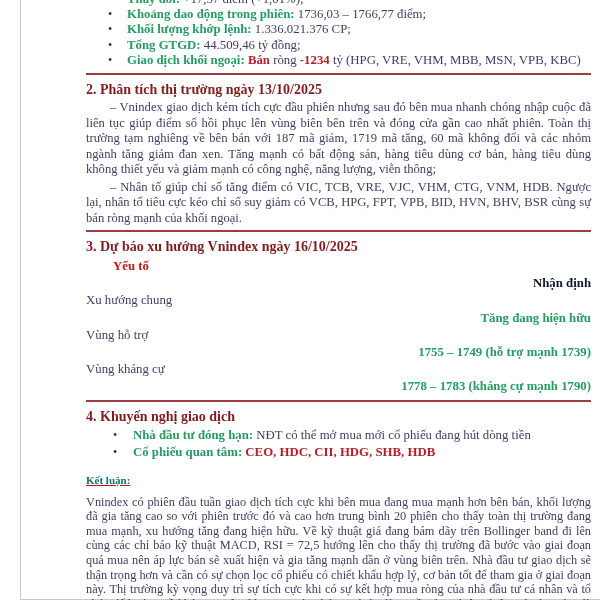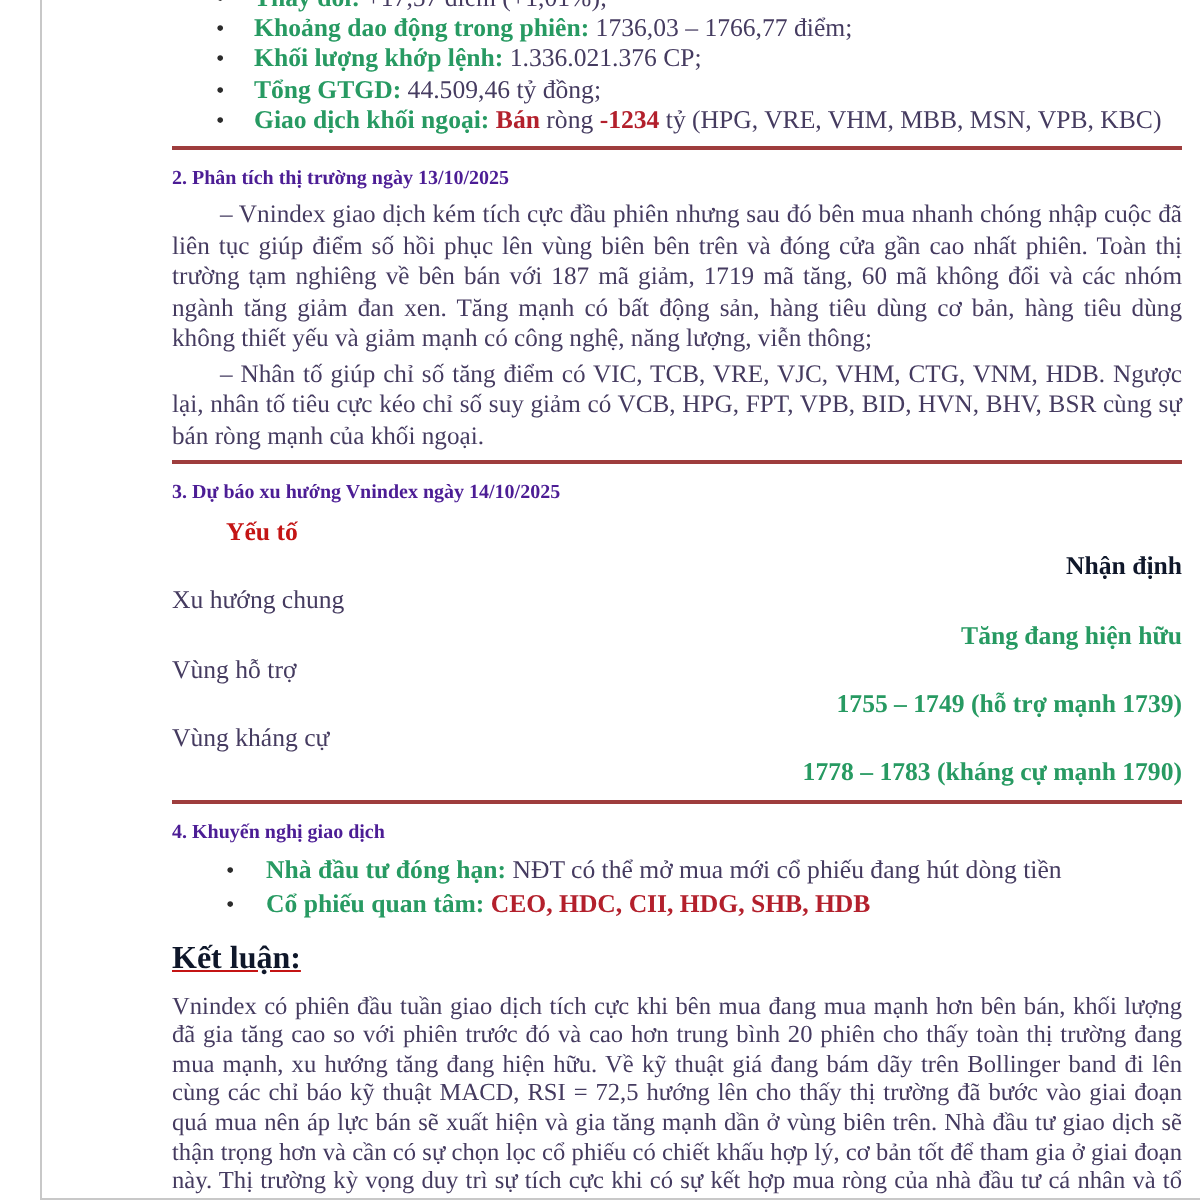--- a/index.html
+++ b/index.html
@@ -29,21 +29,21 @@
     content:"•";position:absolute;left:22px;top:0;color:#2b2b2b;font-size:12px;
   }
   .lbl-green{color:#279a62;font-weight:bold;}
   .accent-red{color:#b3202c;font-weight:bold;}
   
   .divider{
     border:none;border-top:2px solid #9e3d3d;margin:5px 0 0 0;width:100%;
   }
   
   .sec-heading{
-    color:#4c1d95;font-weight:bold;font-size:10px;line-height:16px;margin:7px 0 0 0;
+    color:#7f1d1d;font-weight:bold;font-size:14px;line-height:16px;margin:7px 0 0 0;
   }
   
   .para{
     margin:2px 0 0 0;font-size:12.6px;line-height:15.5px;text-align:justify;text-indent:24px;
   }
   
   .ftable{margin-top:3px;}
   .frow{display:flex;justify-content:space-between;font-size:12.8px;line-height:17.2px;flex-direction:column;}
   .fhead .fcell-l{color:#c41414;font-weight:bold;padding-left:27px;}
   .fhead .fcell-r{color:#0f172a;font-weight:bold;}
@@ -52,21 +52,21 @@
   
   ul.reco{list-style:none;margin:2px 0 0 0;padding:0;}
   ul.reco li{
     position:relative;padding-left:47px;font-size:12.8px;line-height:17.5px;text-align:justify;
   }
   ul.reco li::before{
     content:"•";position:absolute;left:27px;top:0;color:#2b2b2b;font-size:12px;
   }
   
   .conclusion-heading{
-    color:#0f172a;font-weight:bold;font-size:16px;line-height:16px;
+    color:#0f766e;font-weight:bold;font-size:11px;line-height:16px;
     margin:10px 0 0 0;text-decoration:underline;
     text-decoration-color:#c41414;display:inline-block;
   }
   .conclusion-body{
     margin:7px 0 0 0;font-size:12.3px;line-height:14.6px;text-align:justify;
   }
 </style>
 </head>
 <body>
 
@@ -92,21 +92,21 @@
     </ul>
 
     <hr class="divider">
 
     <div class="sec-heading">2. Phân tích thị trường ngày 13/10/2025</div>
     <p class="para">–  Vnindex giao dịch kém tích cực đầu phiên nhưng sau đó bên mua nhanh chóng nhập cuộc đã liên tục giúp điểm số hồi phục lên vùng biên bên trên và đóng cửa gần cao nhất phiên. Toàn thị trường tạm nghiêng về bên bán với 187 mã giảm, 1719 mã tăng, 60 mã không đổi và các nhóm ngành tăng giảm đan xen. Tăng mạnh có bất động sản, hàng tiêu dùng cơ bản, hàng tiêu dùng không thiết yếu và giảm mạnh có công nghệ, năng lượng, viễn thông;</p>
     <p class="para">–  Nhân tố giúp chỉ số tăng điểm có VIC, TCB, VRE, VJC, VHM, CTG, VNM, HDB. Ngược lại, nhân tố tiêu cực kéo chỉ số suy giảm có VCB, HPG, FPT, VPB, BID, HVN, BHV, BSR cùng sự bán ròng mạnh của khối ngoại.</p>
 
     <hr class="divider" style="margin-top:4px;">
 
-    <div class="sec-heading">3. Dự báo xu hướng Vnindex ngày 14/10/2025</div>
+    <div class="sec-heading">3. Dự báo xu hướng Vnindex ngày 16/10/2025</div>
     <div class="ftable">
       <div class="frow fhead">
         <span class="fcell-l">Yếu tố</span>
         <span class="fcell-r">Nhận định</span>
       </div>
       <div class="frow">
         <span class="fcell-l">Xu hướng chung</span>
         <span class="fcell-r">Tăng đang hiện hữu</span>
       </div>
       <div class="frow">

